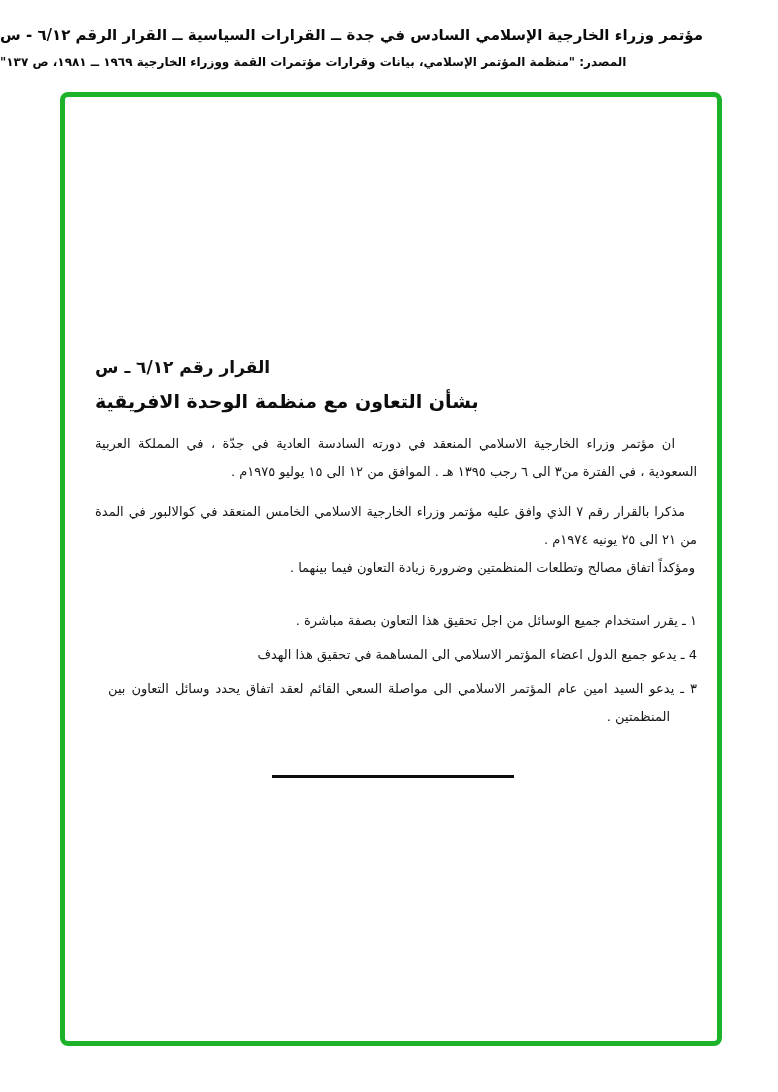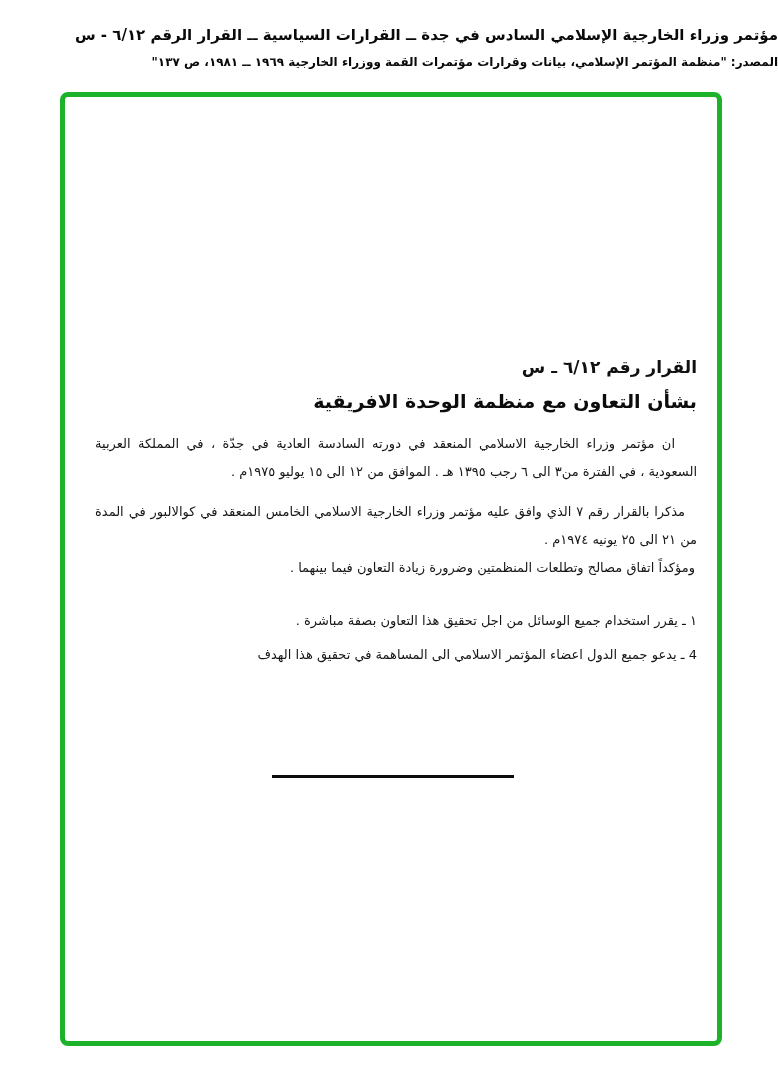--- a/index.html
+++ b/index.html
@@ -12,21 +12,21 @@
     position: relative;
     width: 778px; height: 1092px;
     background: #ffffff;
     overflow: hidden;
   }
   
   .header {
     position: absolute;
     top: 25px; left: 0;
     width: 778px;
-    text-align: right;
+    text-align: left;
     direction: rtl;
     color: #0a0a0a;
   }
   .header-line1 {
     font-size: 15px;
     font-weight: bold;
     line-height: 20px;
   }
   .header-line2 {
     font-size: 12px;
@@ -46,29 +46,29 @@
   }
   .doc-body {
     position: absolute;
     top: 0; left: 0; right: 0;
     box-sizing: border-box;
     padding: 258px 20px 0 30px;
     direction: rtl;
     color: #161616;
   }
   .title1 {
-    text-align: right;
+    text-align: left;
     font-size: 17px;
     font-weight: bold;
     line-height: 24px;
     margin: 0 0 10px 0;
     color: #101010;
   }
   .title2 {
-    text-align: right;
+    text-align: left;
     font-size: 19px;
     font-weight: bold;
     line-height: 25px;
     margin: 0 0 16px 0;
     color: #0c0c0c;
   }
   .para {
     font-size: 13px;
     line-height: 28px;
     text-align: justify;
@@ -111,19 +111,20 @@
       <p class="para p1">ان مؤتمر وزراء الخارجية الاسلامي المنعقد في دورته السادسة العادية في جدّة ، في المملكة العربية السعودية ، في الفترة من٣ الى ٦ رجب ١٣٩٥ هـ . الموافق من ١٢ الى ١٥ يوليو ١٩٧٥م .</p>
 
       <p class="para p2">مذكرا بالقرار رقم ٧ الذي وافق عليه مؤتمر وزراء الخارجية الاسلامي الخامس المنعقد في كوالالبور في المدة من ٢١ الى ٢٥ يونيه ١٩٧٤م .</p>
 
       <p class="para p3">ومؤكداً اتفاق مصالح وتطلعات المنظمتين وضرورة زيادة التعاون فيما بينهما .</p>
 
       <p class="para item">١ ـ يقرر استخدام جميع الوسائل من اجل تحقيق هذا التعاون بصفة مباشرة .</p>
 
       <p class="para item">4 ـ يدعو جميع الدول اعضاء المؤتمر الاسلامي الى المساهمة في تحقيق هذا الهدف</p>
 
+      <p class="para item">٣ ـ يدعو السيد امين عام المؤتمر الاسلامي الى مواصلة السعي القائم لعقد اتفاق يحدد وسائل التعاون بين المنظمتين .</p>
 
     </div>
   </div>
 
   <div class="divider"></div>
 
 </div>
 
 </body></html>

